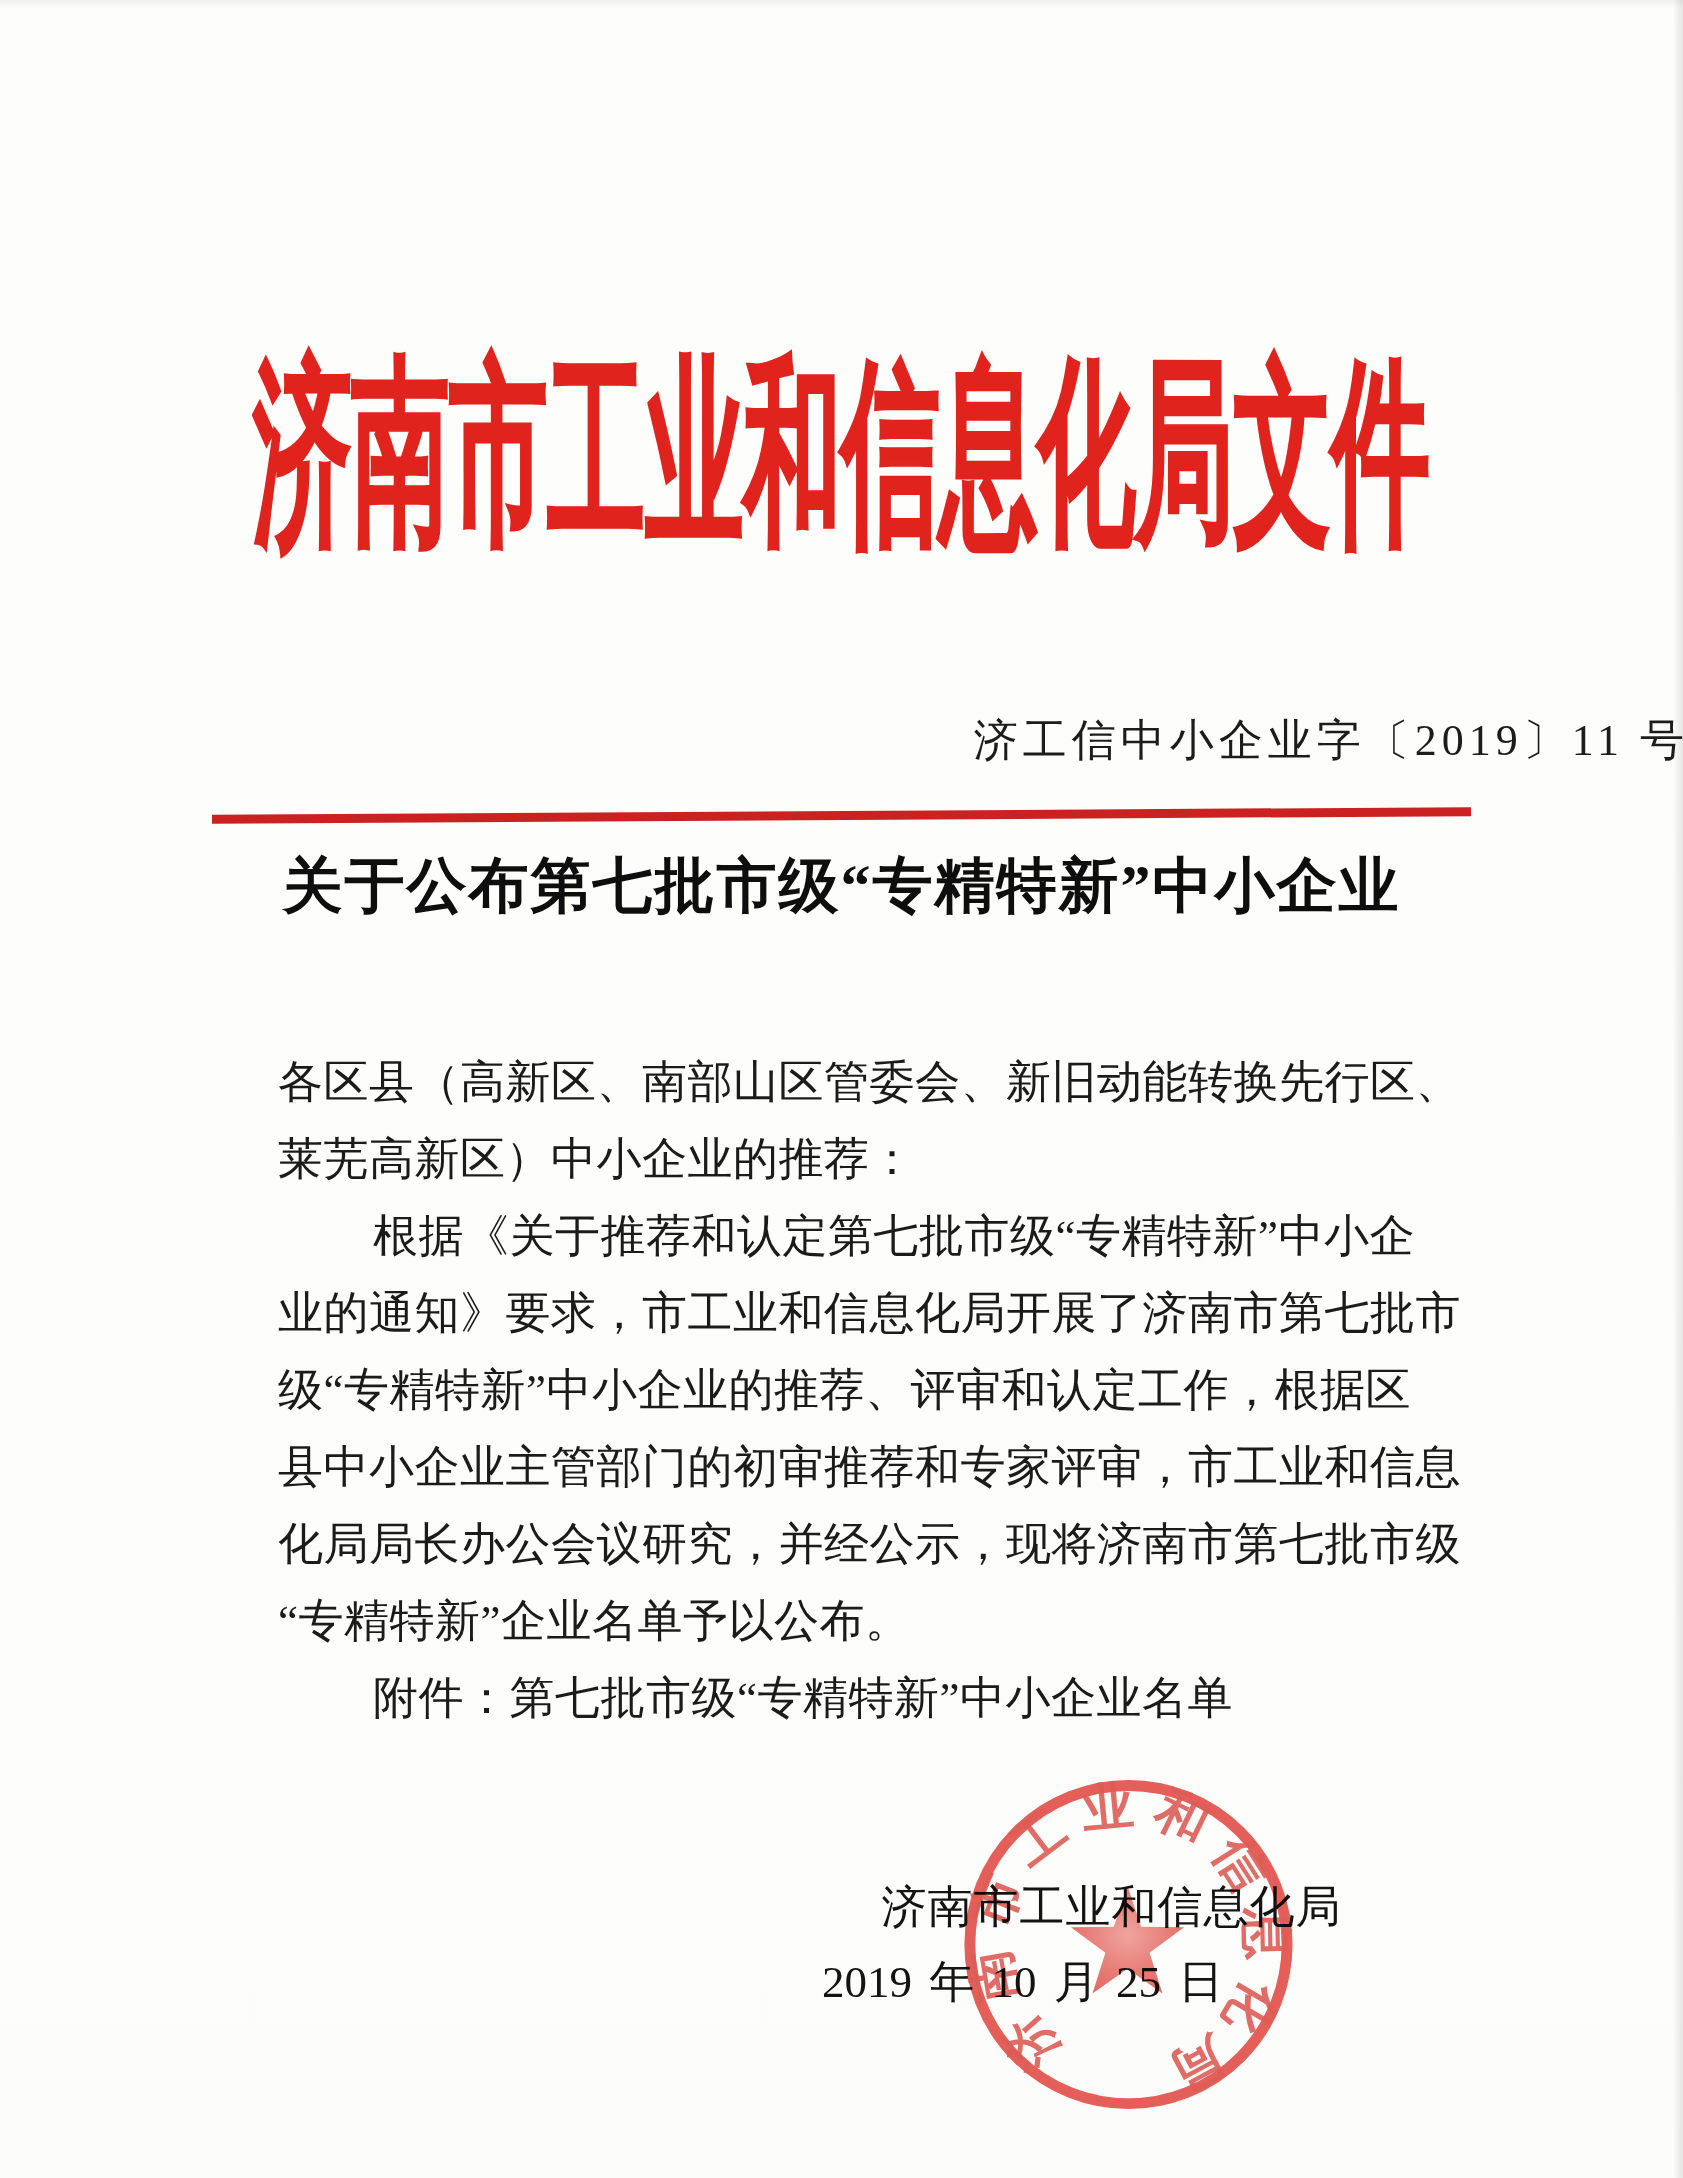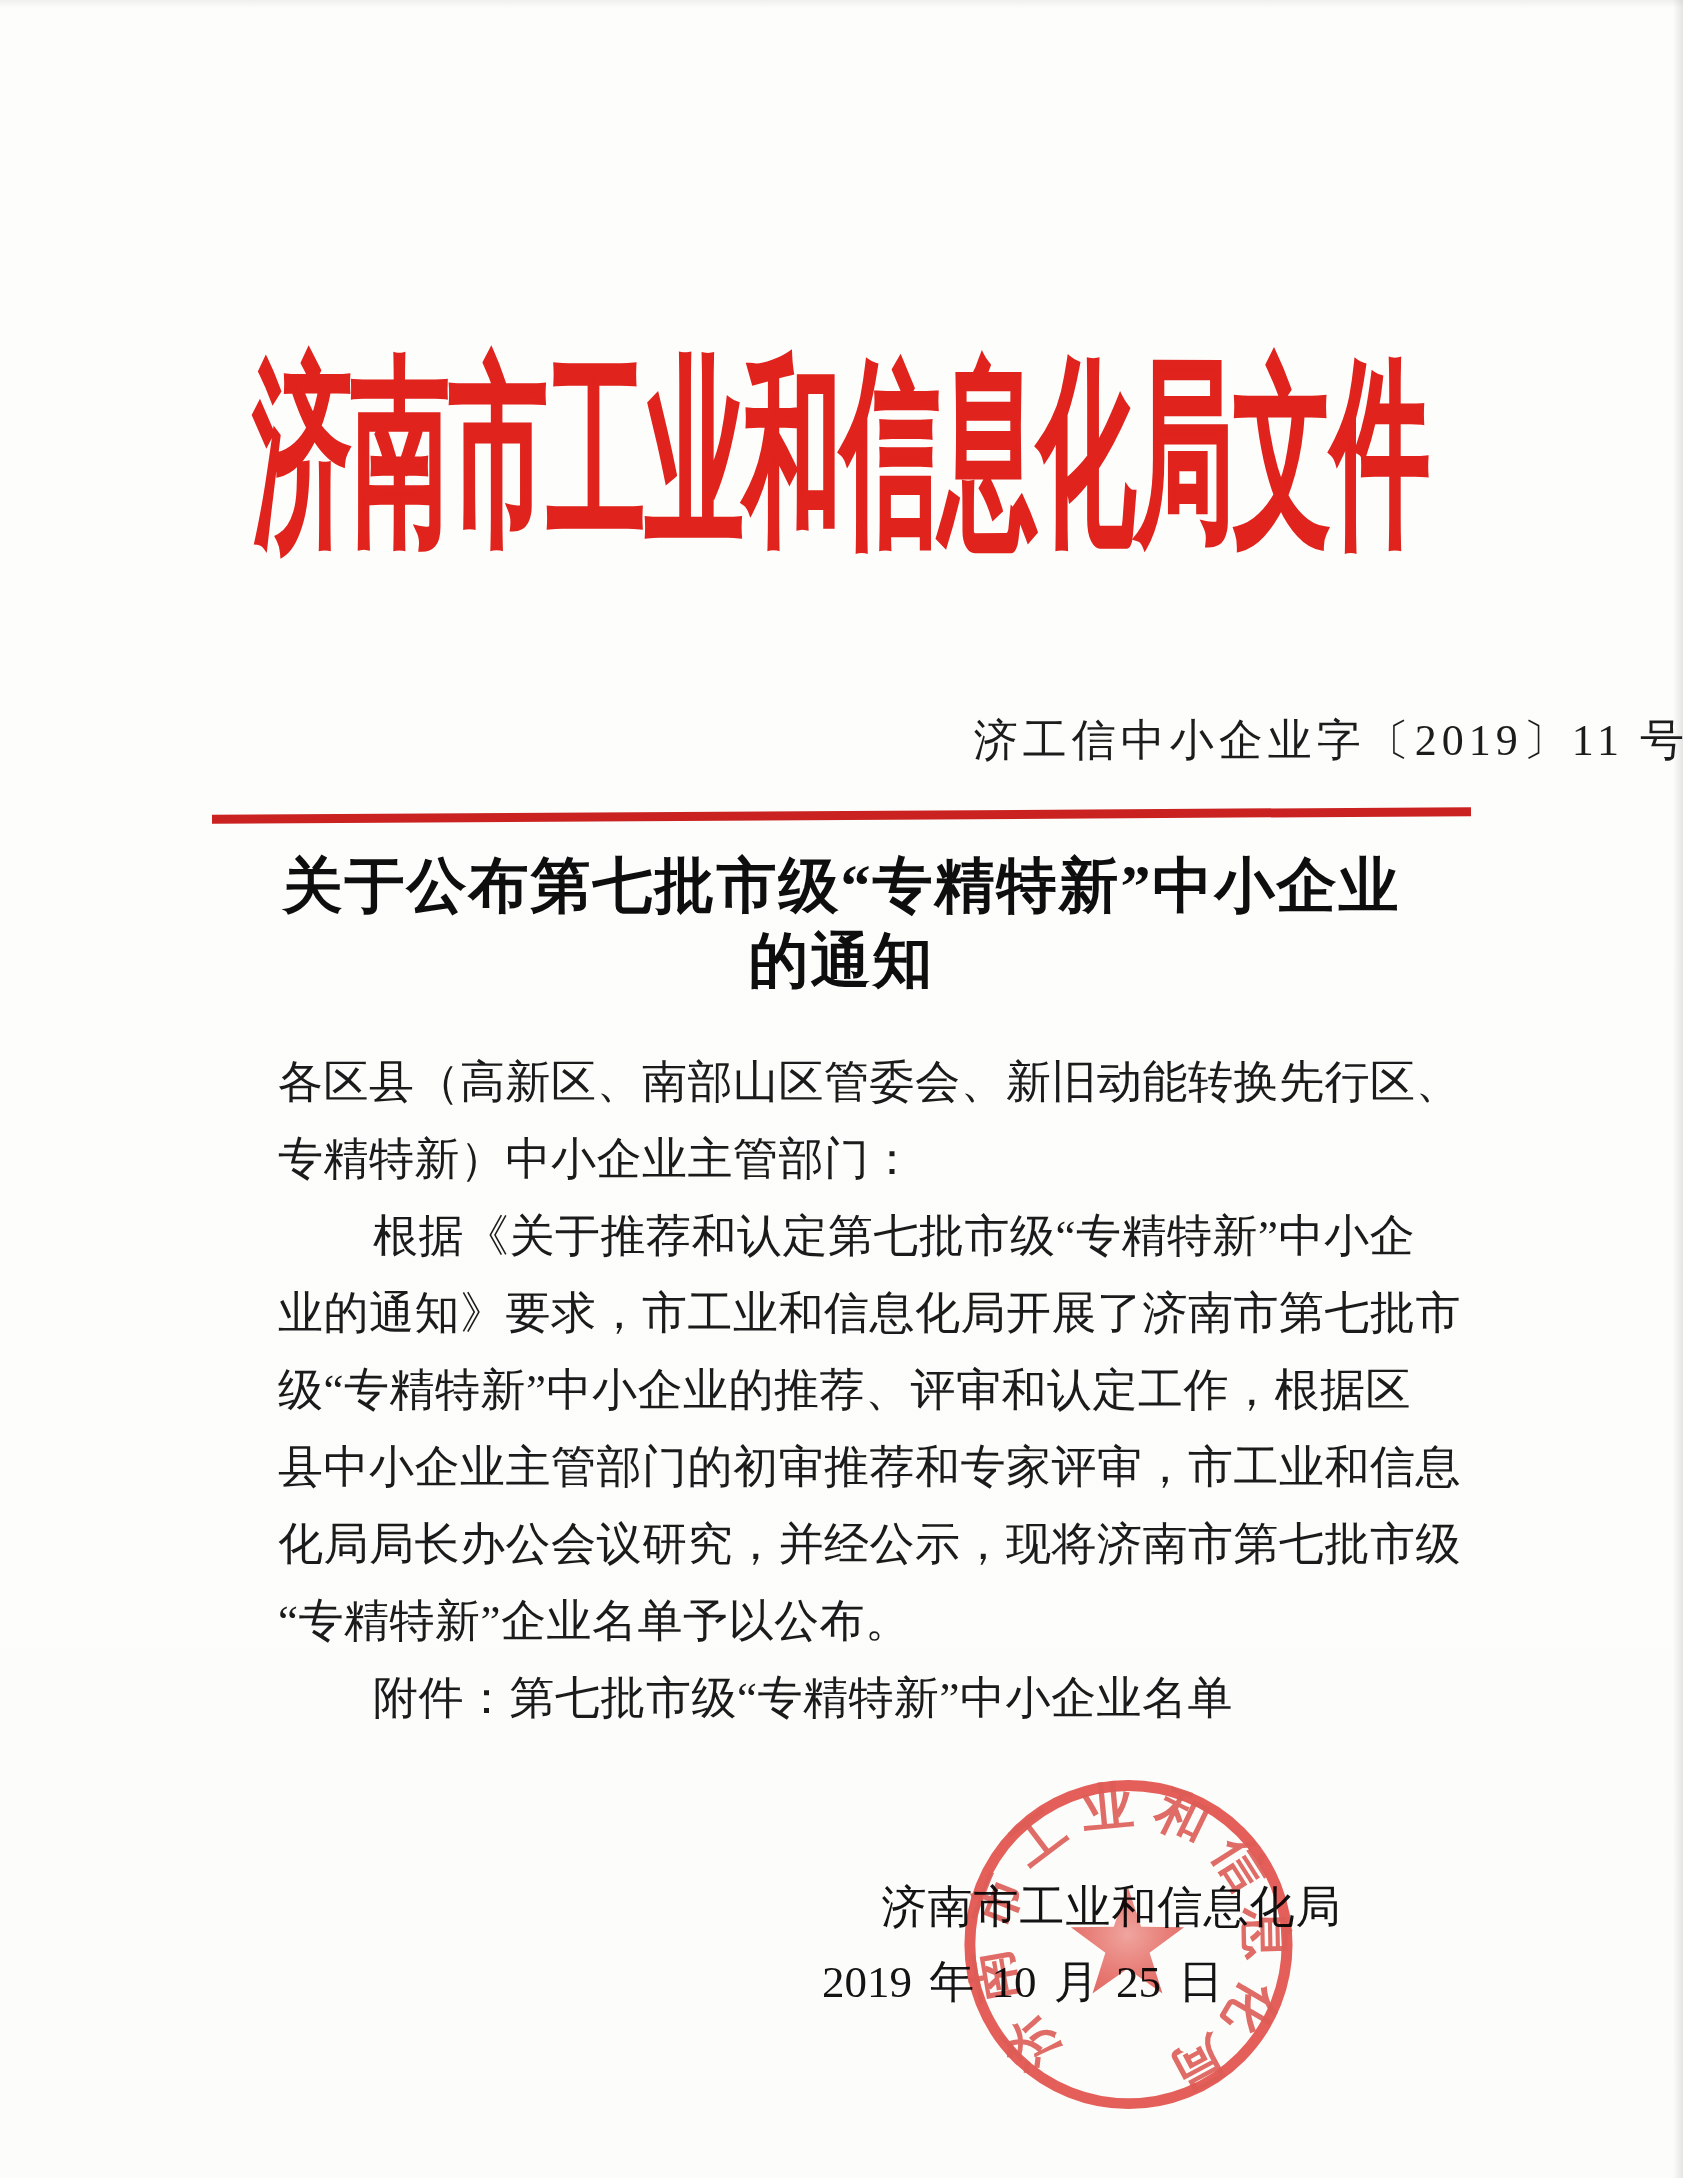--- a/index.html
+++ b/index.html
@@ -88,26 +88,25 @@
   <div class="scan-edge-right"></div>
 
   <div class="letterhead-title">济南市工业和信息化局文件</div>
 
   <div class="doc-number">济工信中小企业字〔2019〕11 号</div>
 
   <div class="red-rule"></div>
 
   <div class="doc-title">
     <div>关于公布第七批市级“专精特新”中小企业</div>
-    <div>的通知</div>
   </div>
 
   <div class="body-text">
     <div class="line">各区县（高新区、南部山区管委会、新旧动能转换先行区、</div>
-    <div class="line">专精特新）中小企业主管部门：</div>
+    <div class="line">莱芜高新区）中小企业的推荐：</div>
     <div class="line indent">根据《关于推荐和认定第七批市级“专精特新”中小企</div>
     <div class="line">业的通知》要求，市工业和信息化局开展了济南市第七批市</div>
     <div class="line">级“专精特新”中小企业的推荐、评审和认定工作，根据区</div>
     <div class="line">县中小企业主管部门的初审推荐和专家评审，市工业和信息</div>
     <div class="line">化局局长办公会议研究，并经公示，现将济南市第七批市级</div>
     <div class="line">“专精特新”企业名单予以公布。</div>
     <div class="line indent">附件：第七批市级“专精特新”中小企业名单</div>
   </div>
 
   <div class="signer-name">济南市工业和信息化局</div>

